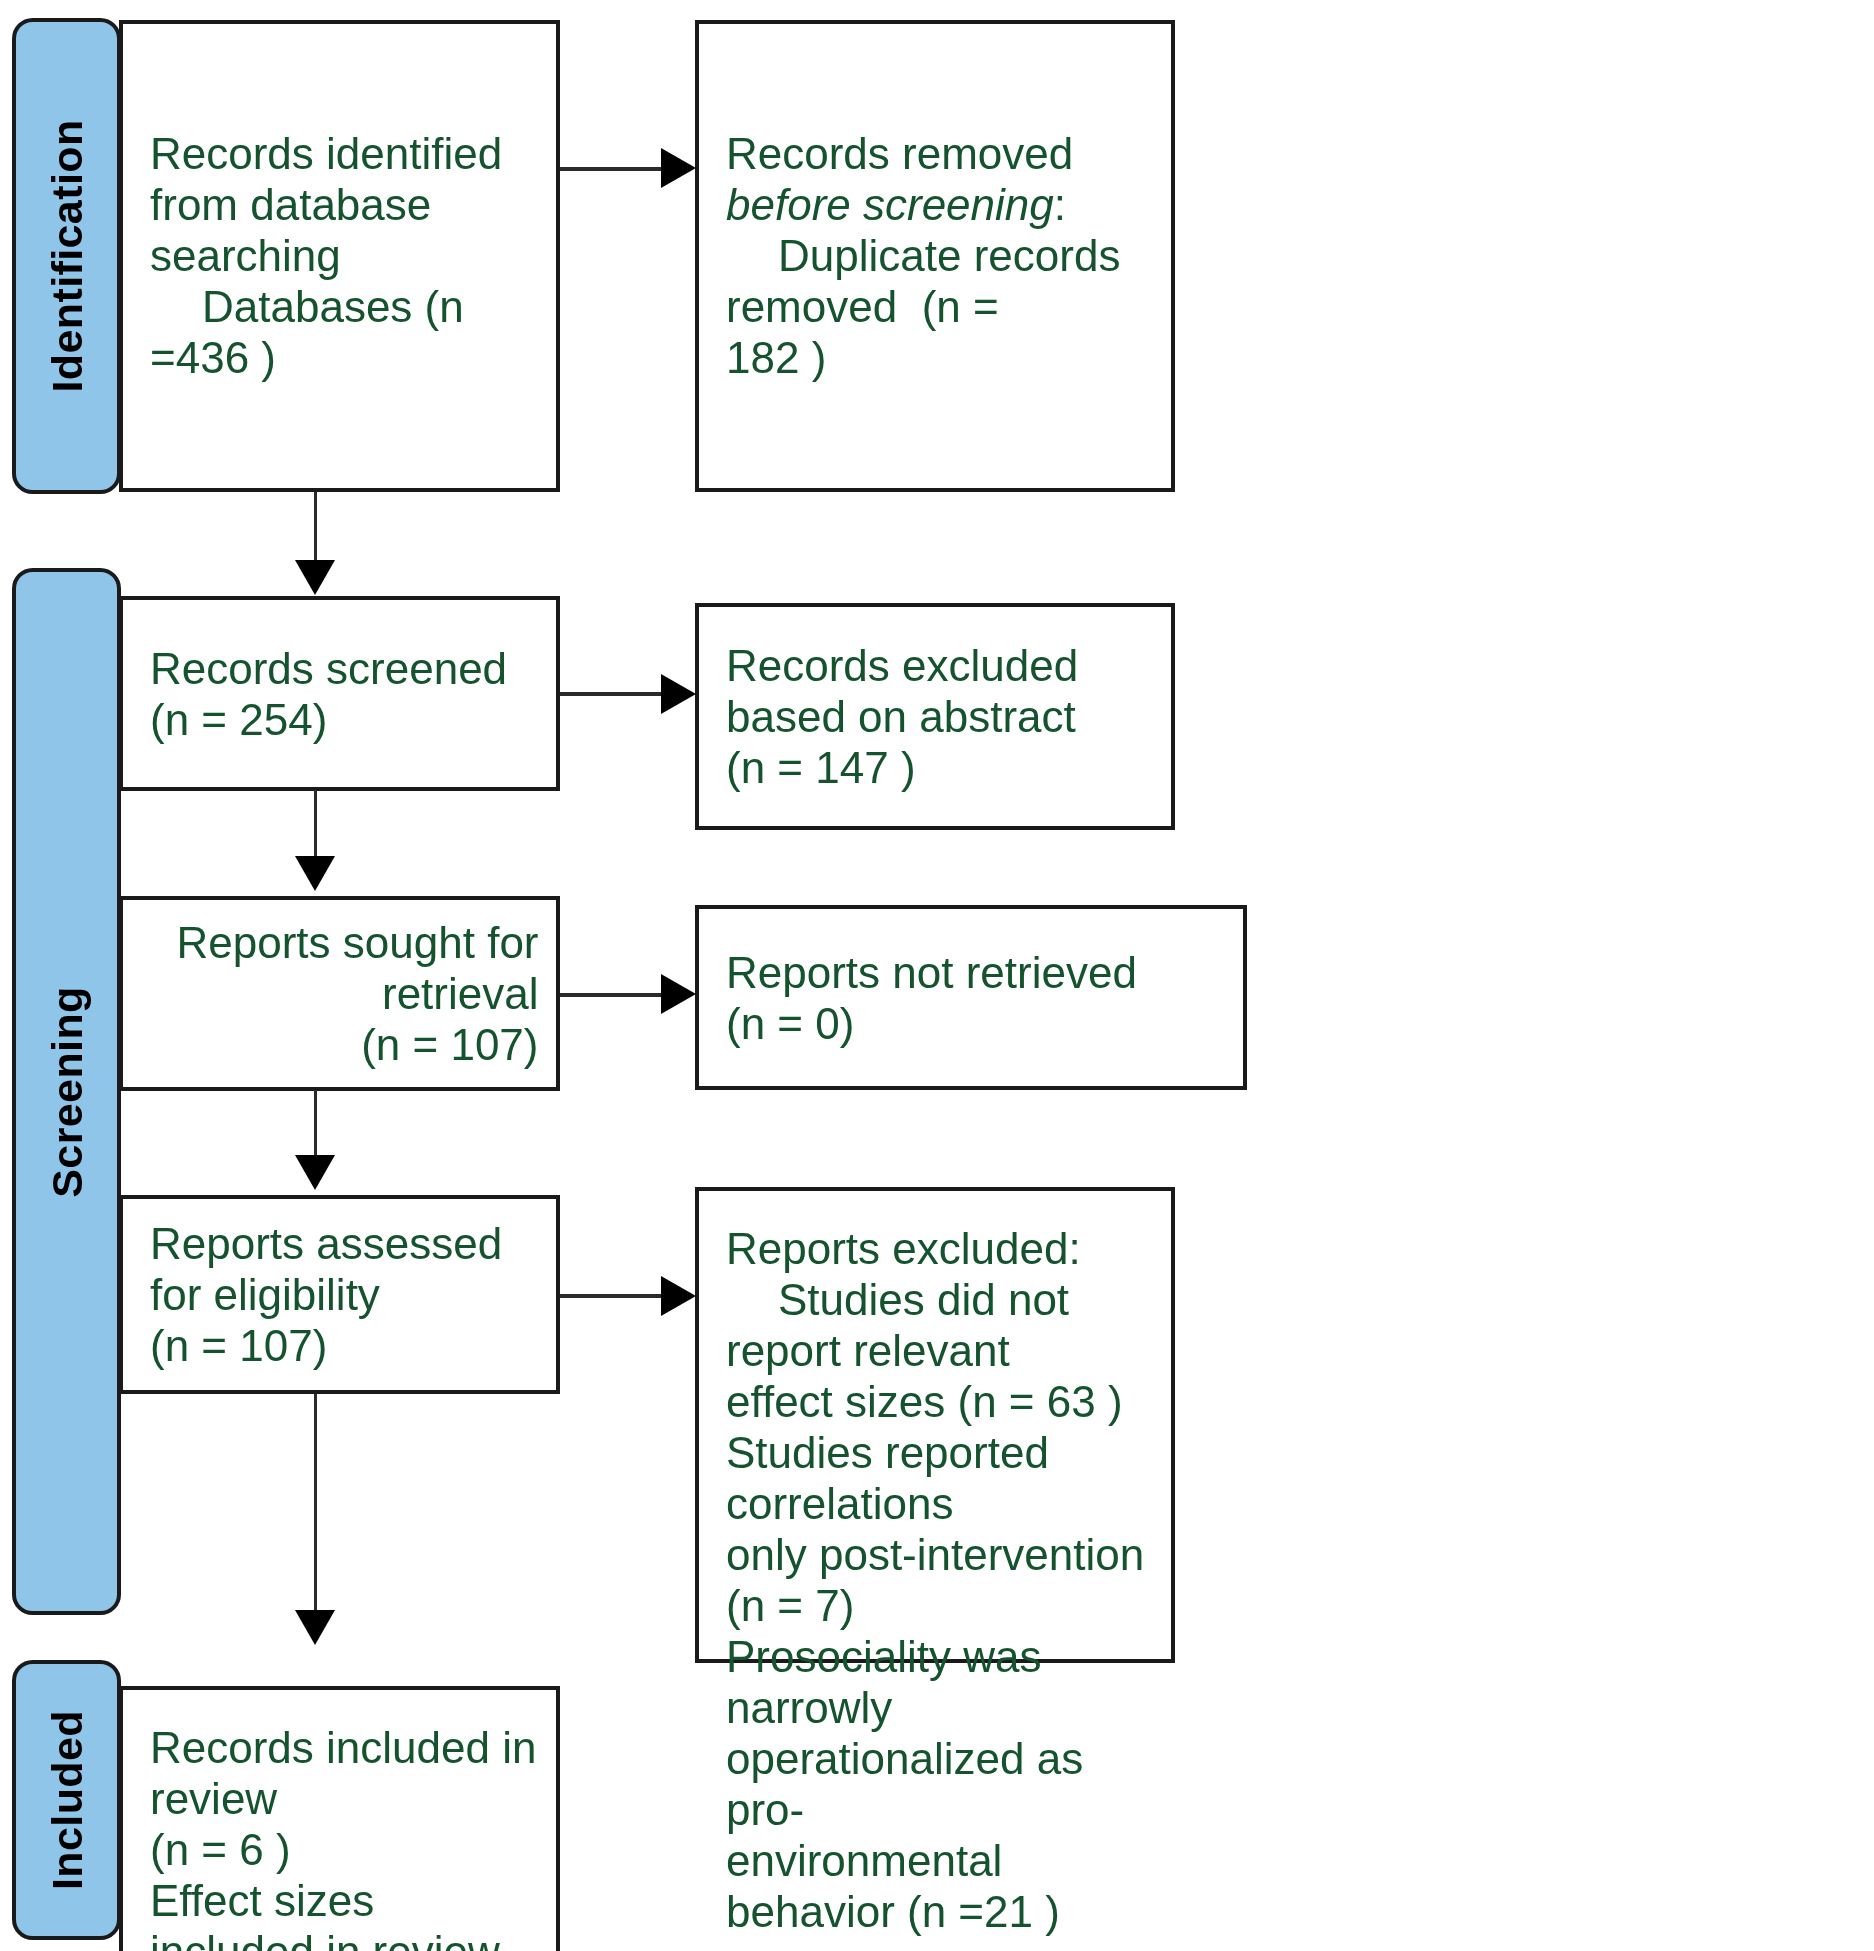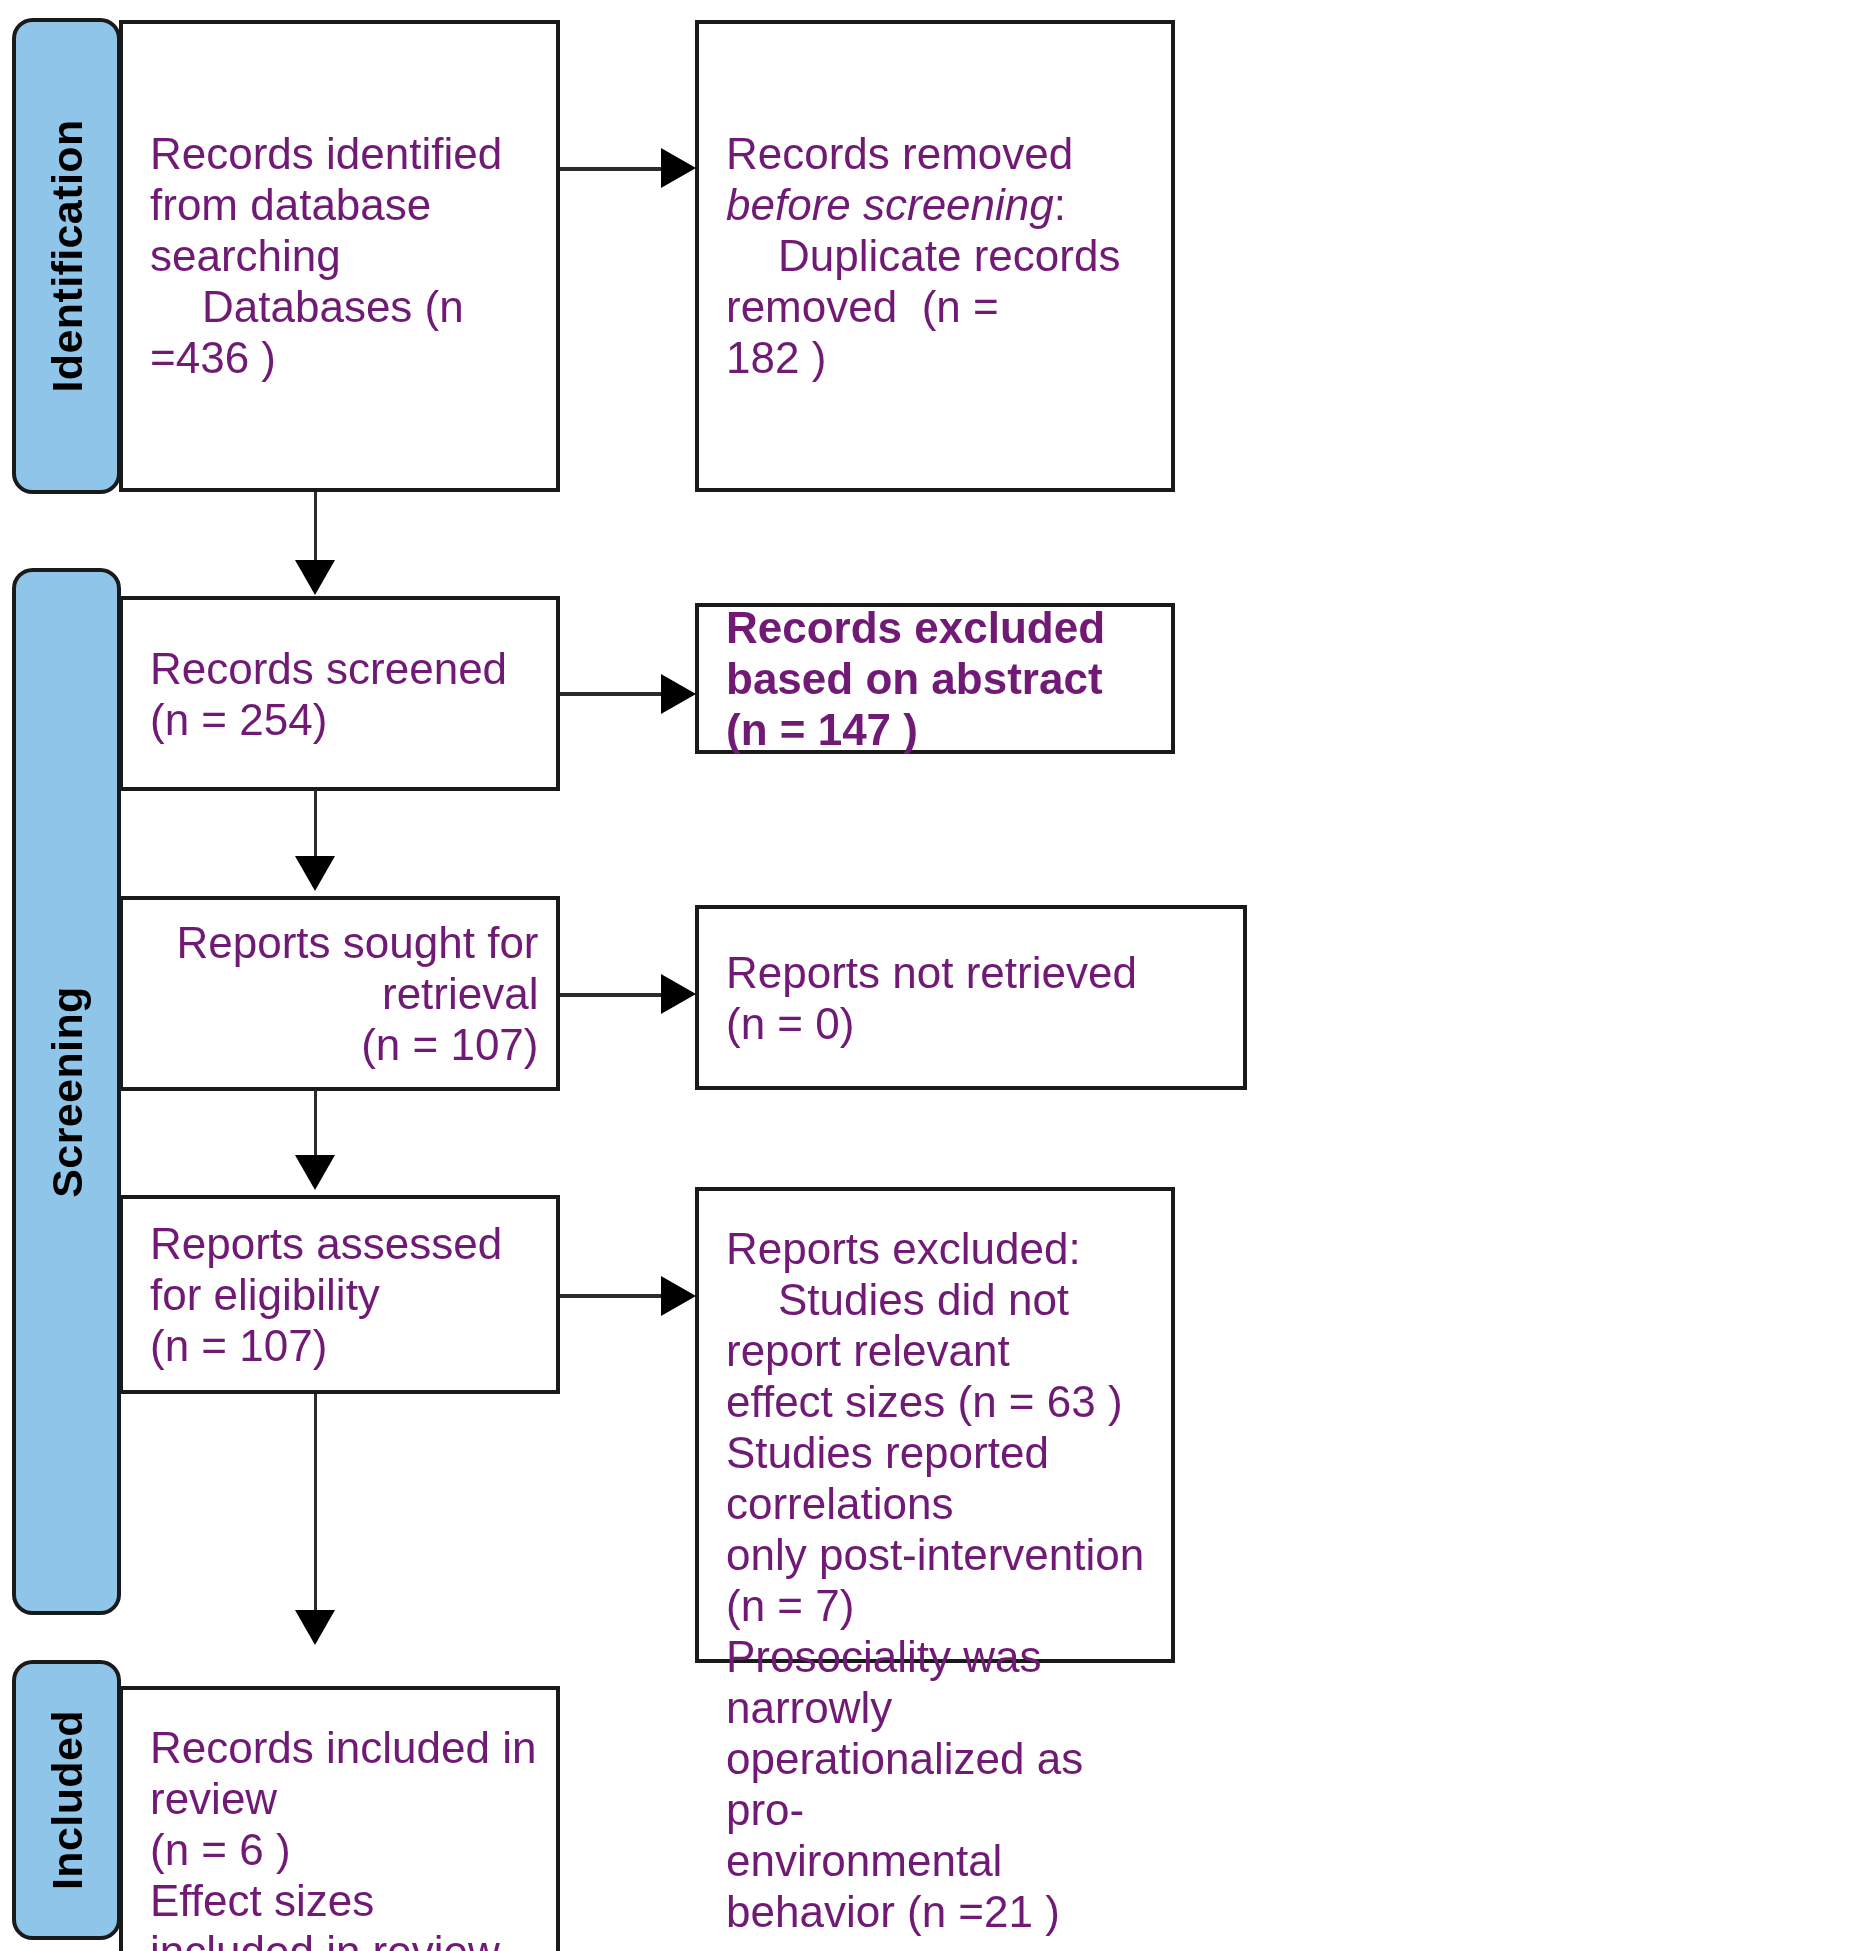--- a/index.html
+++ b/index.html
@@ -44,21 +44,21 @@
     background: #ffffff;
     border: 4.8px solid #1a1a1a;
     box-sizing: border-box;
   }
   .box .box-text {
     position: absolute;
     left: 27px;
     right: 17.5px;
     font-size: 44px;
     line-height: 1.16;
-    color: #701a75;
+    color: #14532d;
     white-space: pre-wrap;
   }
   .box .box-text.vcenter {
     top: 50%;
     transform: translateY(-50%);
   }
   .box .box-text.vtop {
     top: 32px;
   }
   .indent {
@@ -125,21 +125,21 @@
   <div class="hline" style="left:560px; top:167px; width:107px;"></div>
   <div class="arrow-right" style="left:661px; top:148px;"></div>
 
   <div class="vline" style="left:314px; top:492px; width:3.2px; height:78px;"></div>
   <div class="arrow-down" style="left:295px; top:560px;"></div>
 
   <div class="box" style="left:119px; top:596px; width:441px; height:195px;">
     <div class="box-text vcenter"><span>Records screened</span><br><span>(n = 254)</span></div>
   </div>
 
-  <div class="box" style="left:695px; top:603px; width:480px; height:151px;font-weight:bold;">
+  <div class="box" style="left:695px; top:603px; width:480px; height:227px;">
     <div class="box-text vcenter"><span>Records excluded based on abstract</span><br><span>(n = 147 )</span></div>
   </div>
 
   <div class="hline" style="left:560px; top:692px; width:107px;"></div>
   <div class="arrow-right" style="left:661px; top:674px;"></div>
 
   <div class="vline" style="left:314px; top:790px; width:3.2px; height:73px;"></div>
   <div class="arrow-down" style="left:295px; top:856px;"></div>
 
   <div class="box" style="left:119px; top:896px; width:441px; height:195px;text-align:right;">

